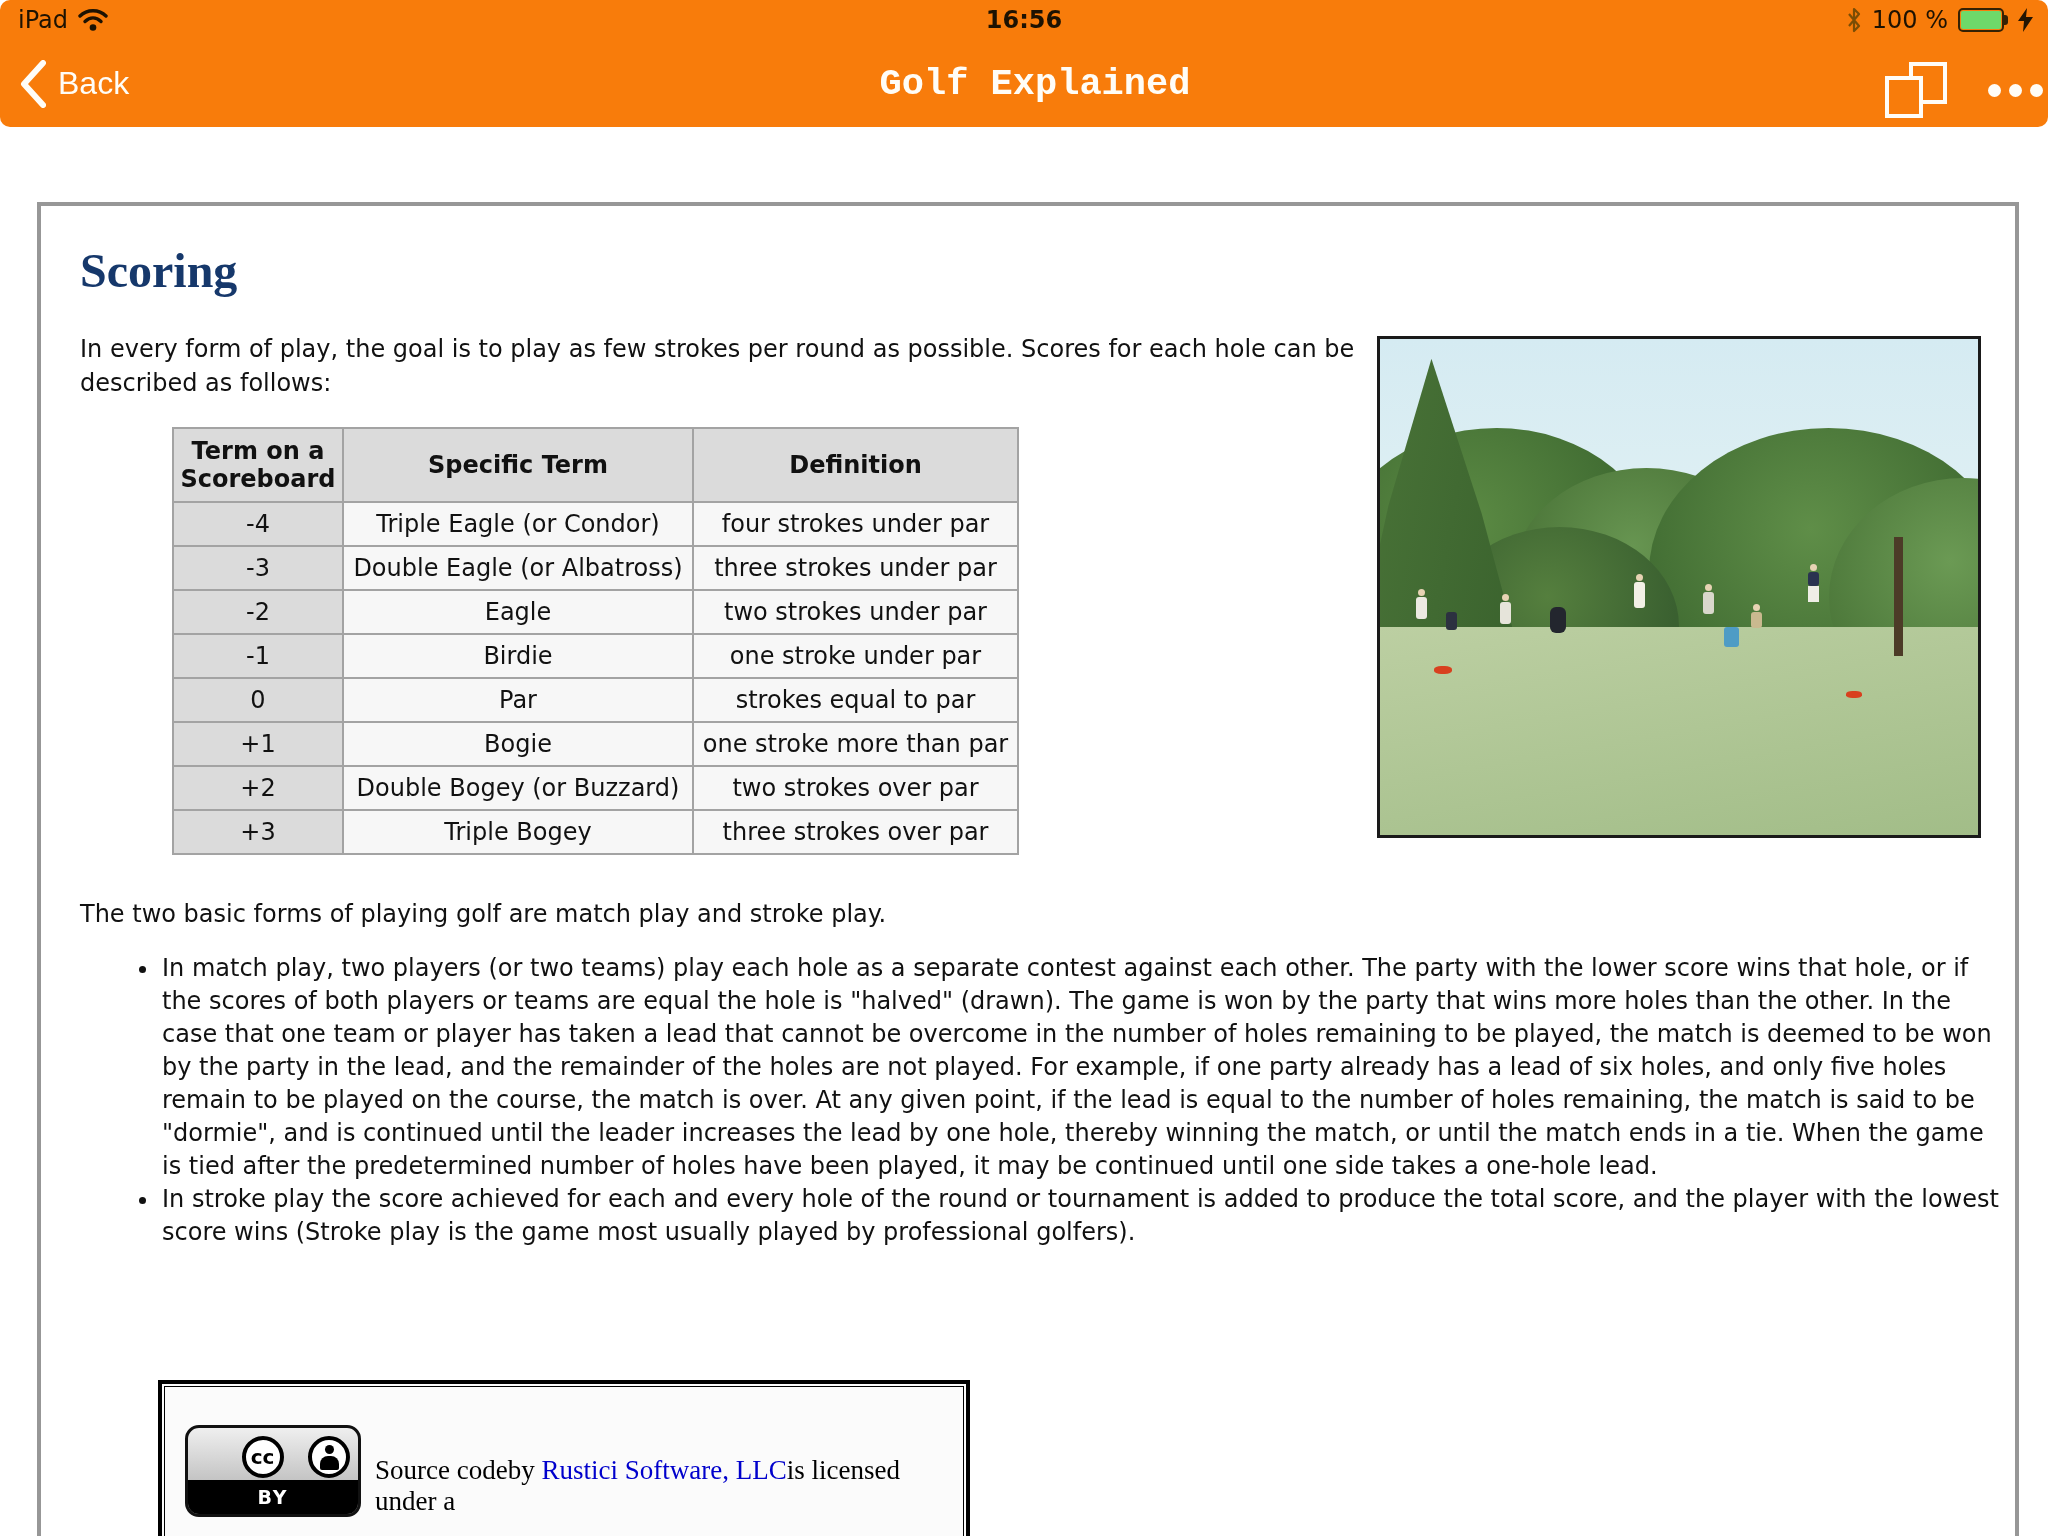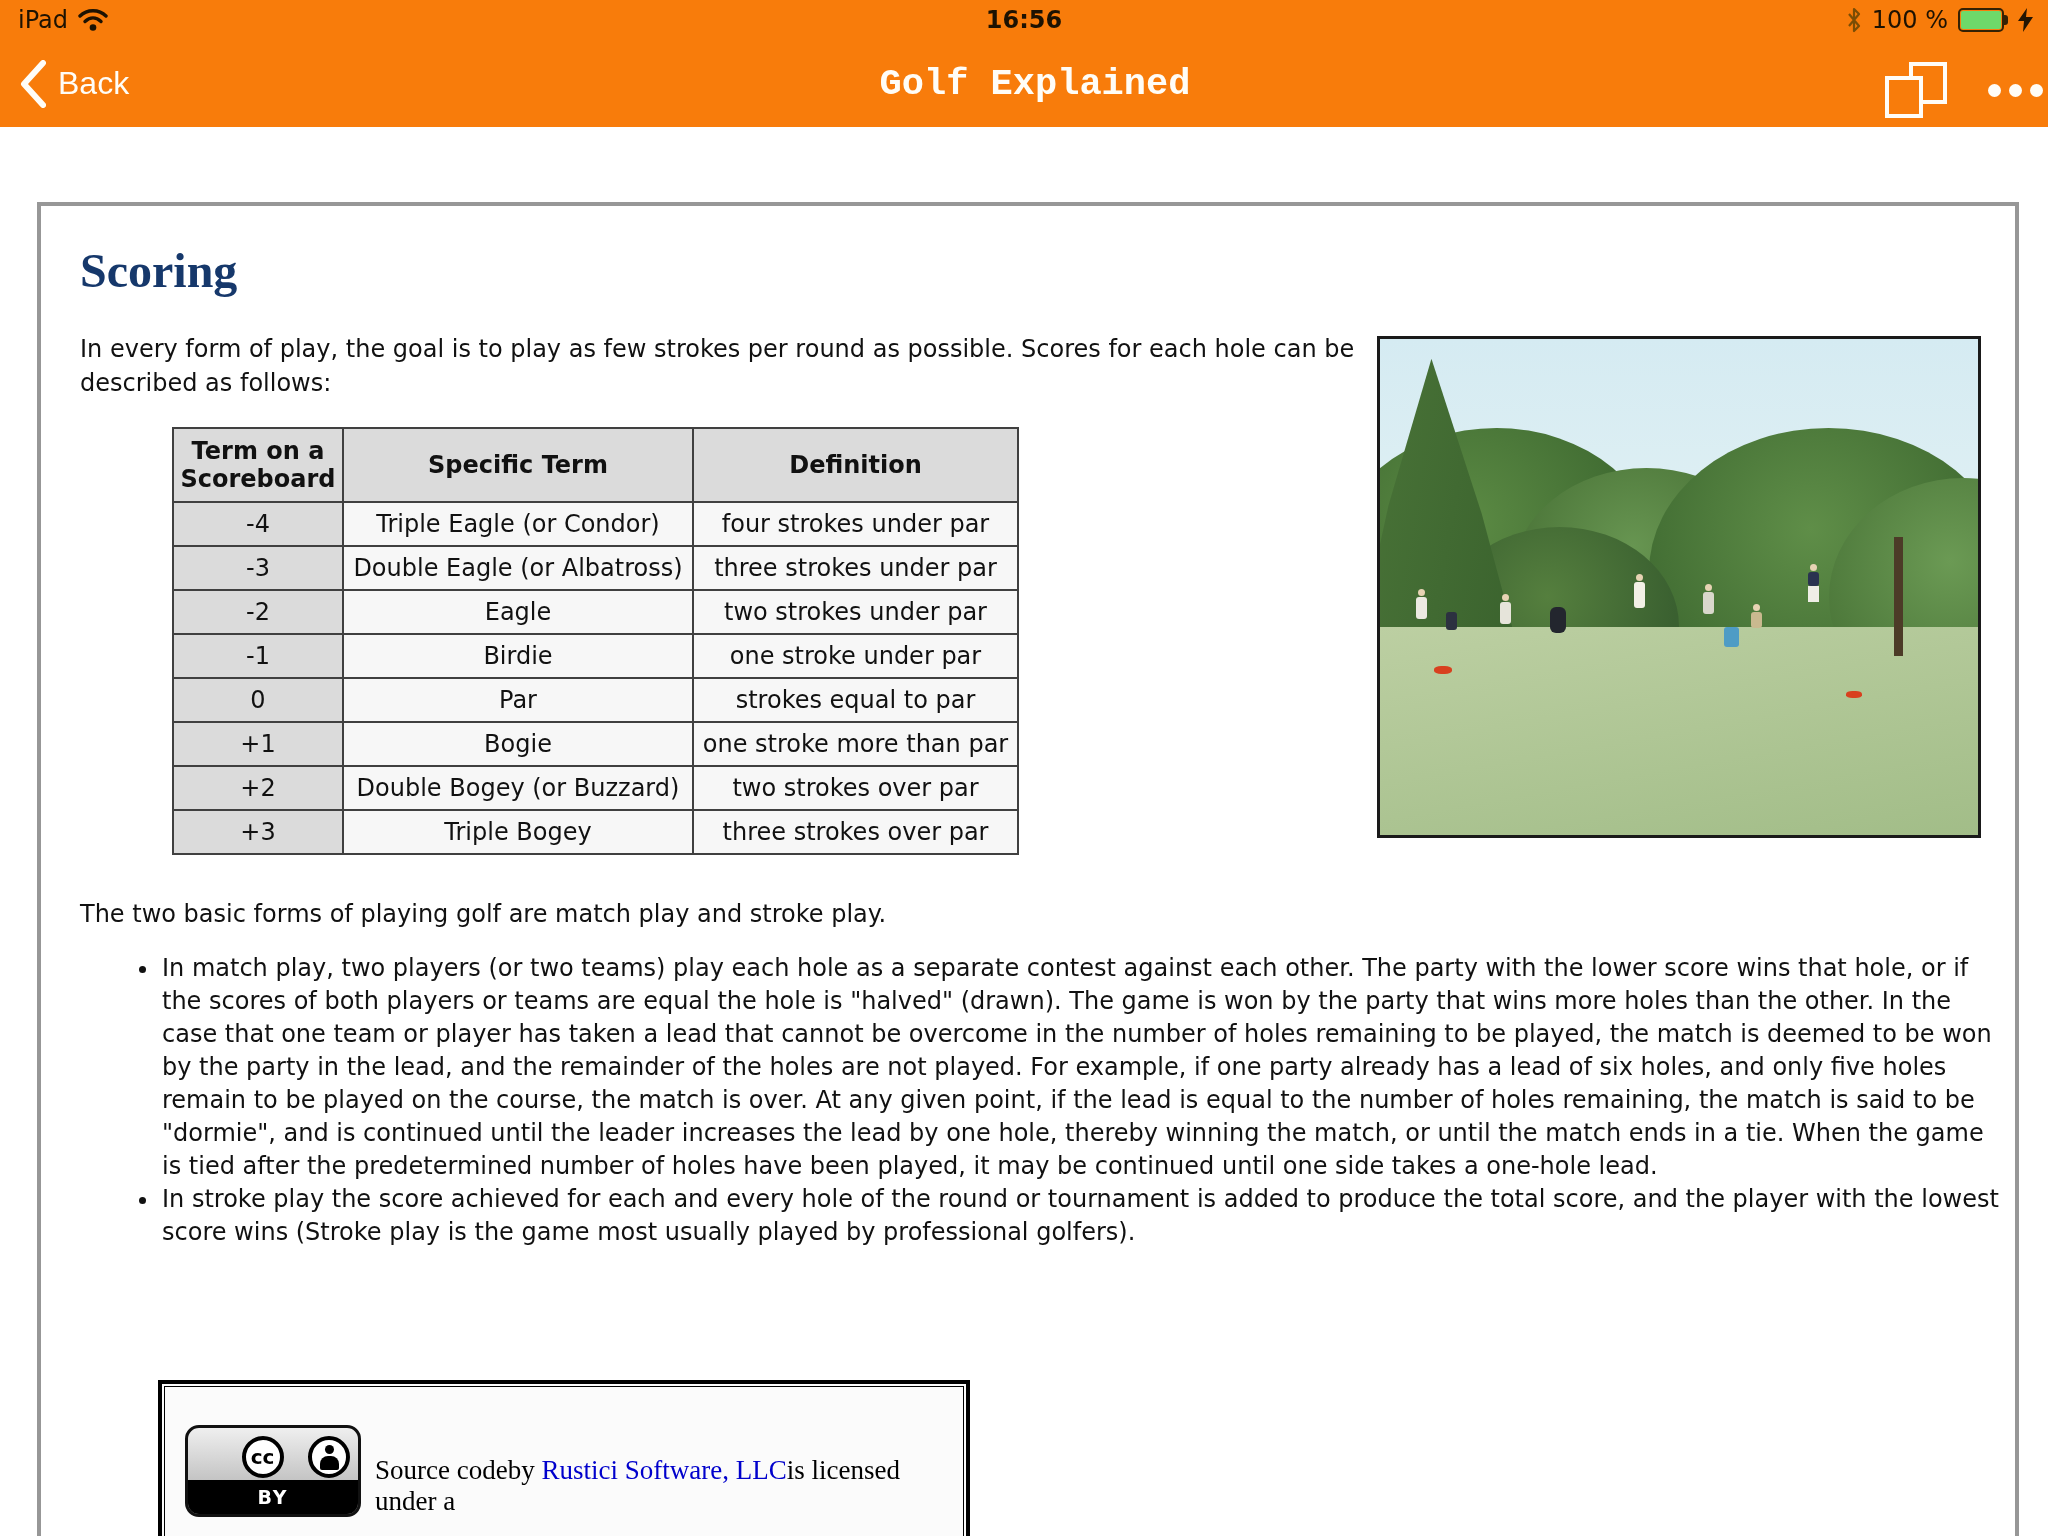--- a/index.html
+++ b/index.html
@@ -1,21 +1,21 @@
 <!DOCTYPE html>
 <html><head>
 <meta charset="utf-8">
 <style>
   * { margin:0; padding:0; box-sizing:border-box; }
   html,body { width:2048px; height:1536px; overflow:hidden; background:#ffffff;
               font-family:"DejaVu Sans", sans-serif; color:#111; }
   .stage { position:absolute; left:0; top:0; width:2048px; height:1536px; overflow:hidden; }
 
   
-  .topbars { position:absolute; left:0; top:0; width:2048px; height:127px; background:#f87c0b; }
+  .topbars { position:absolute; left:0; top:0; width:2048px; height:127px; background:#f87c0b;border-radius:10px; }
   .statusbar { position:absolute; left:0; top:0; width:2048px; height:40px;
                display:flex; align-items:center; font-size:24px; color:#1d1202; }
   .sb-left { position:absolute; left:18px; top:0; height:40px; display:flex; align-items:center; gap:10px; }
   .sb-center { position:absolute; left:0; top:0; width:2048px; height:40px; display:flex;
                align-items:center; justify-content:center; font-weight:600; }
   .sb-right { position:absolute; right:14px; top:0; height:40px; display:flex; align-items:center; gap:10px; }
   .battery { position:relative; width:50px; height:24px; }
   .battery .shell { position:absolute; left:0; top:0; width:46px; height:24px;
                     border:2px solid #342104; border-radius:5px; }
   .battery .fill { position:absolute; left:3px; top:3px; width:40px; height:18px;
@@ -43,21 +43,21 @@
            background:#fff; border:4px solid #979797; border-bottom:none; }
 
   h1.scoring { position:absolute; left:80px; top:243px; font-family:"Liberation Serif", serif;
                font-weight:bold; font-size:48px; color:#16386b; }
 
   .intro { position:absolute; left:80px; top:332px; width:1285px; font-size:24px; line-height:34px; }
 
   
   table.score { position:absolute; left:172px; top:427px; border-collapse:collapse;
                 font-size:24px; text-align:center; }
-  table.score th, table.score td { border:2px solid #404040; padding:6px 4px; white-space:nowrap; }
+  table.score th, table.score td { border:2px solid #a3a3a3; padding:6px 4px; white-space:nowrap; }
   table.score th { background:#dbdbdb; font-weight:bold; width:170px; height:74px; }
   table.score th.wide { width:350px;margin-top:28px; }
   table.score th.def { width:325px; }
   table.score td { background:#f7f7f7; height:44px; }
   table.score td.rowhead { background:#dbdbdb; }
   table.score th.narrow { white-space:normal; }
 
   
   .photo { position:absolute; left:1377px; top:336px; width:604px; height:502px;
            border:3px solid #1a1a1a; overflow:hidden; background:#d9edf3; }

